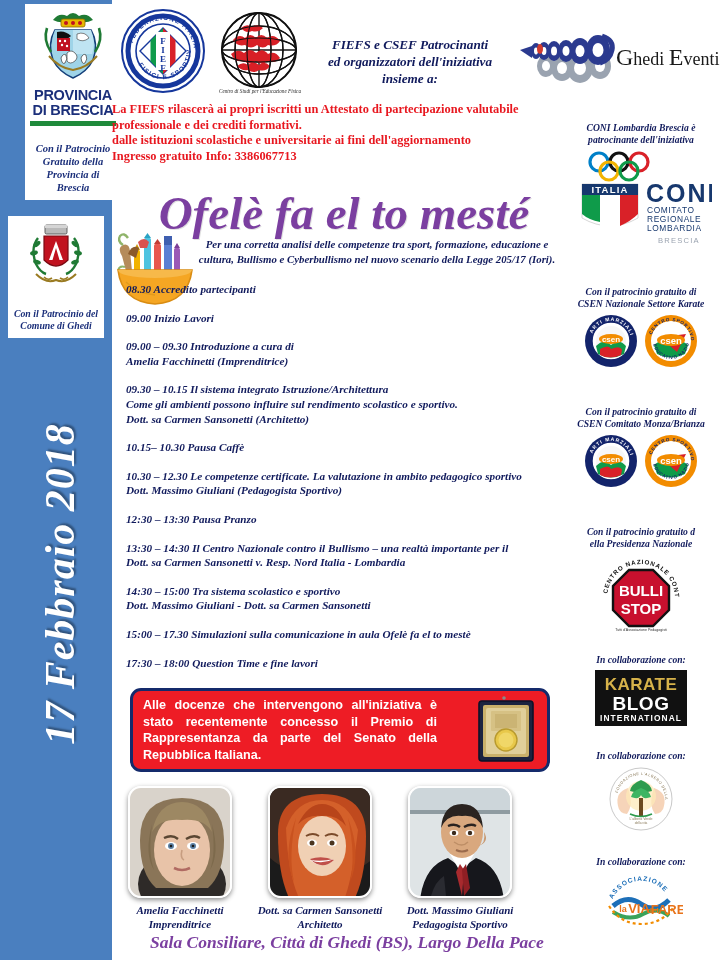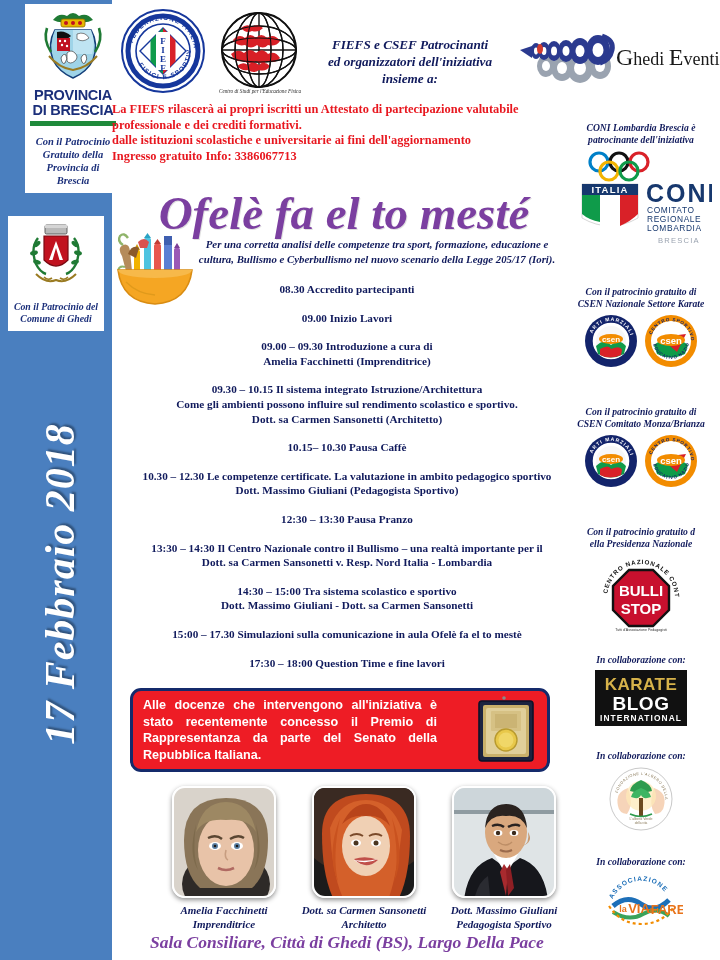--- a/index.html
+++ b/index.html
@@ -42,21 +42,21 @@
     margin-top: 2px;
   }
   .prov-rule {
     height: 5px; background: #1f8a3b; margin: 3px 3px 0;
   }
   .patro-caption {
     font-family: "Liberation Serif", serif;
     font-style: italic; font-weight: bold;
     font-size: 10.5px; line-height: 13px;
     color: #1b2f7a;
-    padding: 9px 2px 4px;
+    padding: 16px 2px 4px;
   }
   #ghedi-box .patro-caption { font-size: 9.8px; line-height: 12px; }
 
   .vertical-date {
     position: absolute;
     left: -150px; top: 560px;
     width: 420px;
     transform: rotate(-90deg);
     transform-origin: center center;
     font-family: "Liberation Serif", serif;
@@ -131,22 +131,22 @@
     font-size: 10.8px; line-height: 15px;
     color: #101a5c;
   }
 
   
   .program {
     position: absolute; left: 126px; top: 282px;
     width: 442px;
   }
   .prog-item {
-    text-align: center;
-    font-weight: bold;
+    text-align: left;
+    font-style: italic; font-weight: bold;
     font-size: 11.2px; line-height: 14.6px;
     color: #101a5c;
     margin-bottom: 14px;
   }
   .prog-item .l { display: block; }
 
   
   .spon { position: absolute; width: 154px; left: 564px; text-align: center; margin-top: 28px; }
   .spon-cap {
     font-style: italic; font-weight: bold;
@@ -171,23 +171,23 @@
     flex: 1;
     font-family: "Liberation Sans", sans-serif;
     font-weight: bold; font-size: 12.6px; line-height: 16.5px;
     color: #ffffff;
     text-align: justify;
   }
   .award-medal { width: 66px; height: 70px; flex: 0 0 66px; }
 
   
   .speakers {
-    position: absolute; left: 126px; top: 786px;
+    position: absolute; left: 110px; top: 786px;
     width: 448px;
-    display: flex; justify-content: flex-end;
+    display: flex; justify-content: flex-start;
   }
   .speaker { width: 140px; text-align: center; }
   .sp-photo {
     width: 104px; height: 112px;
     margin: 0 auto 5px;
     border-radius: 13px;
     border: 2px solid #ffffff;
     box-shadow: 0 2px 5px rgba(0,0,0,0.45);
     overflow: hidden;
     position: relative;

